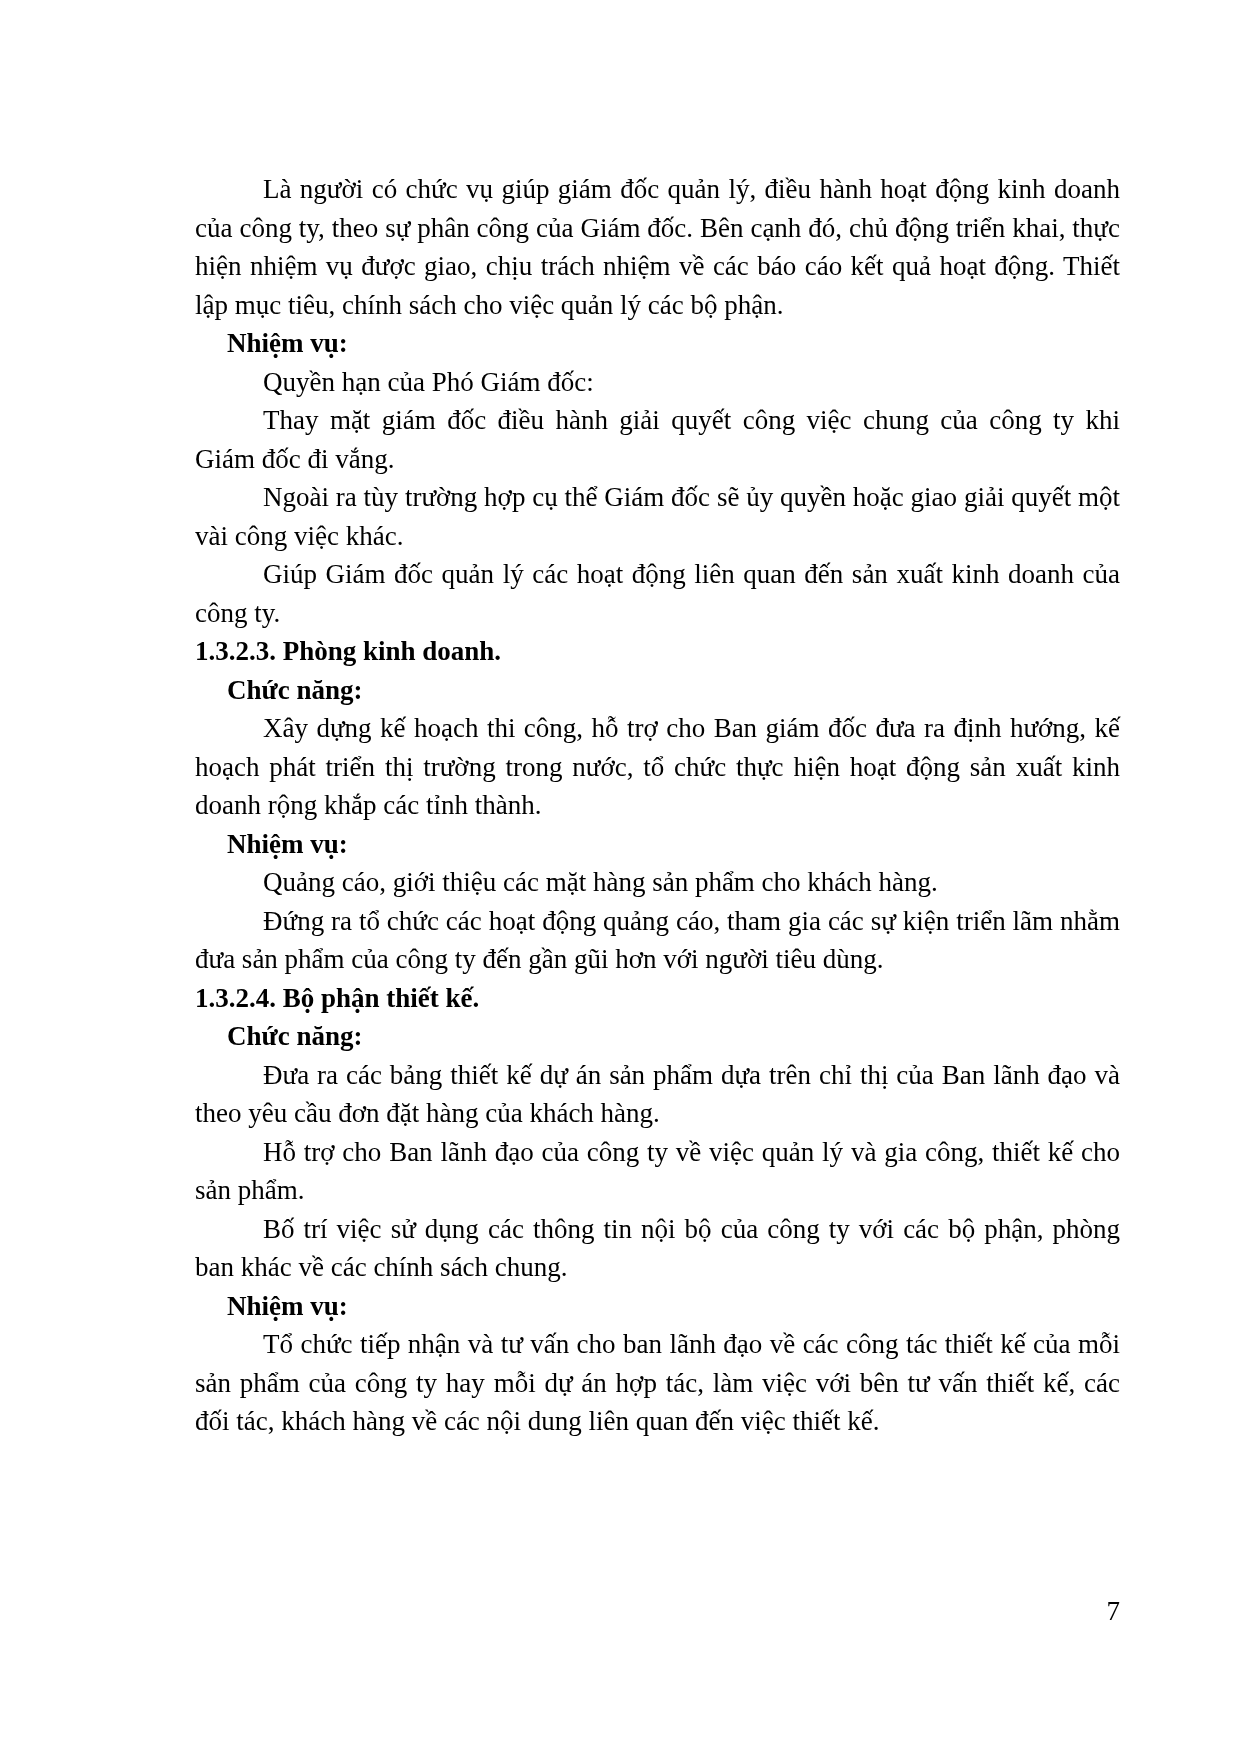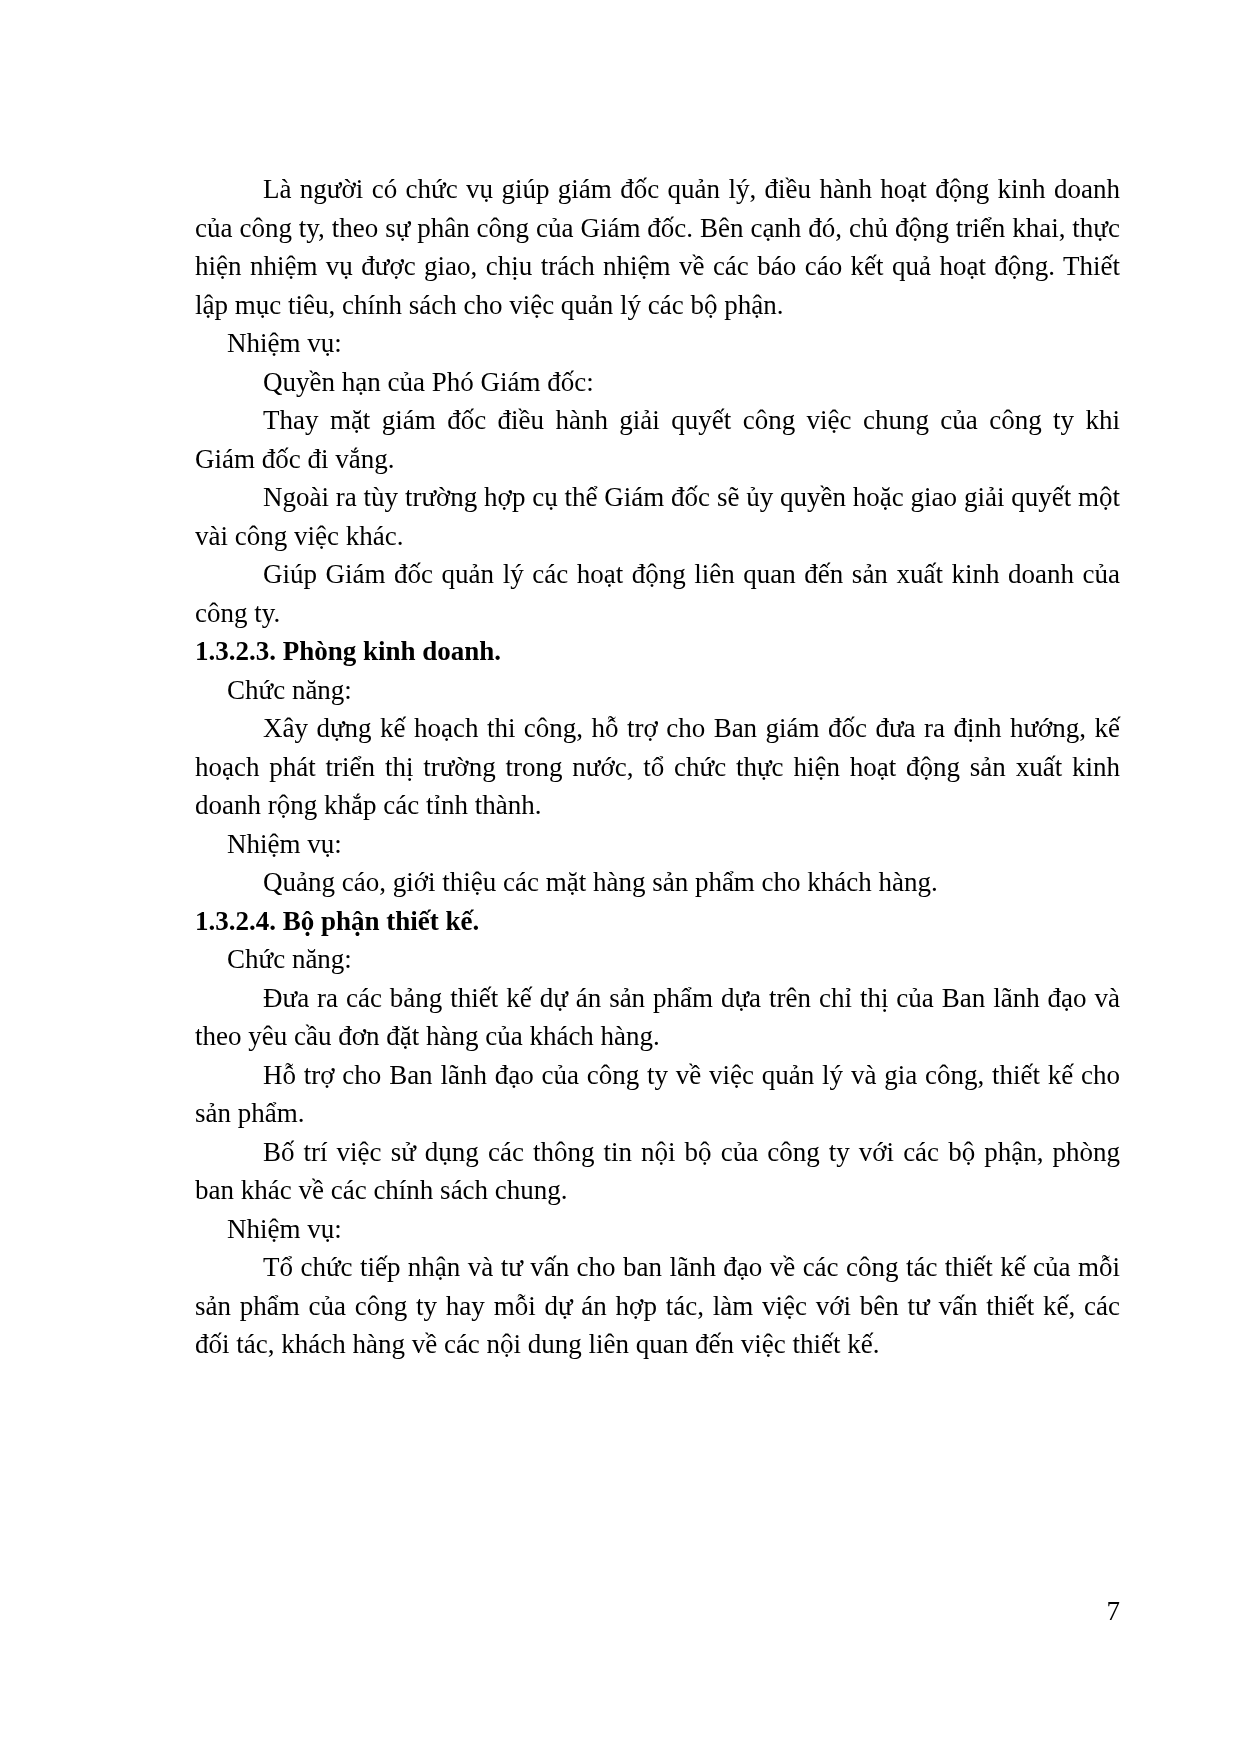--- a/index.html
+++ b/index.html
@@ -26,21 +26,21 @@
   .content p {
     margin: 0;
     font-size: 27px;
     line-height: 38.5px;
     text-align: justify;
   }
   .para {
     text-indent: 68px;
   }
   .label {
-    font-weight: normal;
+    font-weight: bold;
     margin-left: 32px !important;
     text-align: right;
   }
   .heading {
     font-weight: bold;
     text-align: center;
   }
   .page-number {
     position: absolute;
     left: 195px;
@@ -60,20 +60,21 @@
     <p class="label">Nhiệm vụ:</p>
     <p class="para">Quyền hạn của Phó Giám đốc:</p>
     <p class="para">Thay mặt giám đốc điều hành giải quyết công việc chung của công ty khi Giám đốc đi vắng.</p>
     <p class="para">Ngoài ra tùy trường hợp cụ thể Giám đốc sẽ ủy quyền hoặc giao giải quyết một vài công việc khác.</p>
     <p class="para">Giúp Giám đốc quản lý các hoạt động liên quan đến sản xuất kinh doanh của công ty.</p>
     <p class="heading">1.3.2.3. Phòng kinh doanh.</p>
     <p class="label">Chức năng:</p>
     <p class="para">Xây dựng kế hoạch thi công, hỗ trợ cho Ban giám đốc đưa ra định hướng, kế hoạch phát triển thị trường trong nước, tổ chức thực hiện hoạt động sản xuất kinh doanh rộng khắp các tỉnh thành.</p>
     <p class="label">Nhiệm vụ:</p>
     <p class="para">Quảng cáo, giới thiệu các mặt hàng sản phẩm cho khách hàng.</p>
+    <p class="para">Đứng ra tổ chức các hoạt động quảng cáo, tham gia các sự kiện triển lãm nhằm đưa sản phẩm của công ty đến gần gũi hơn với người tiêu dùng.</p>
     <p class="heading">1.3.2.4. Bộ phận thiết kế.</p>
     <p class="label">Chức năng:</p>
     <p class="para">Đưa ra các bảng thiết kế dự án sản phẩm dựa trên chỉ thị của Ban lãnh đạo và theo yêu cầu đơn đặt hàng của khách hàng.</p>
     <p class="para">Hỗ trợ cho Ban lãnh đạo của công ty về việc quản lý và gia công, thiết kế cho sản phẩm.</p>
     <p class="para">Bố trí việc sử dụng các thông tin nội bộ của công ty với các bộ phận, phòng ban khác về các chính sách chung.</p>
     <p class="label">Nhiệm vụ:</p>
     <p class="para">Tổ chức tiếp nhận và tư vấn cho ban lãnh đạo về các công tác thiết kế của mỗi sản phẩm của công ty hay mỗi dự án hợp tác, làm việc với bên tư vấn thiết kế, các đối tác, khách hàng về các nội dung liên quan đến việc thiết kế.</p>
   </div>
   <div class="page-number">7</div>
 </div>

